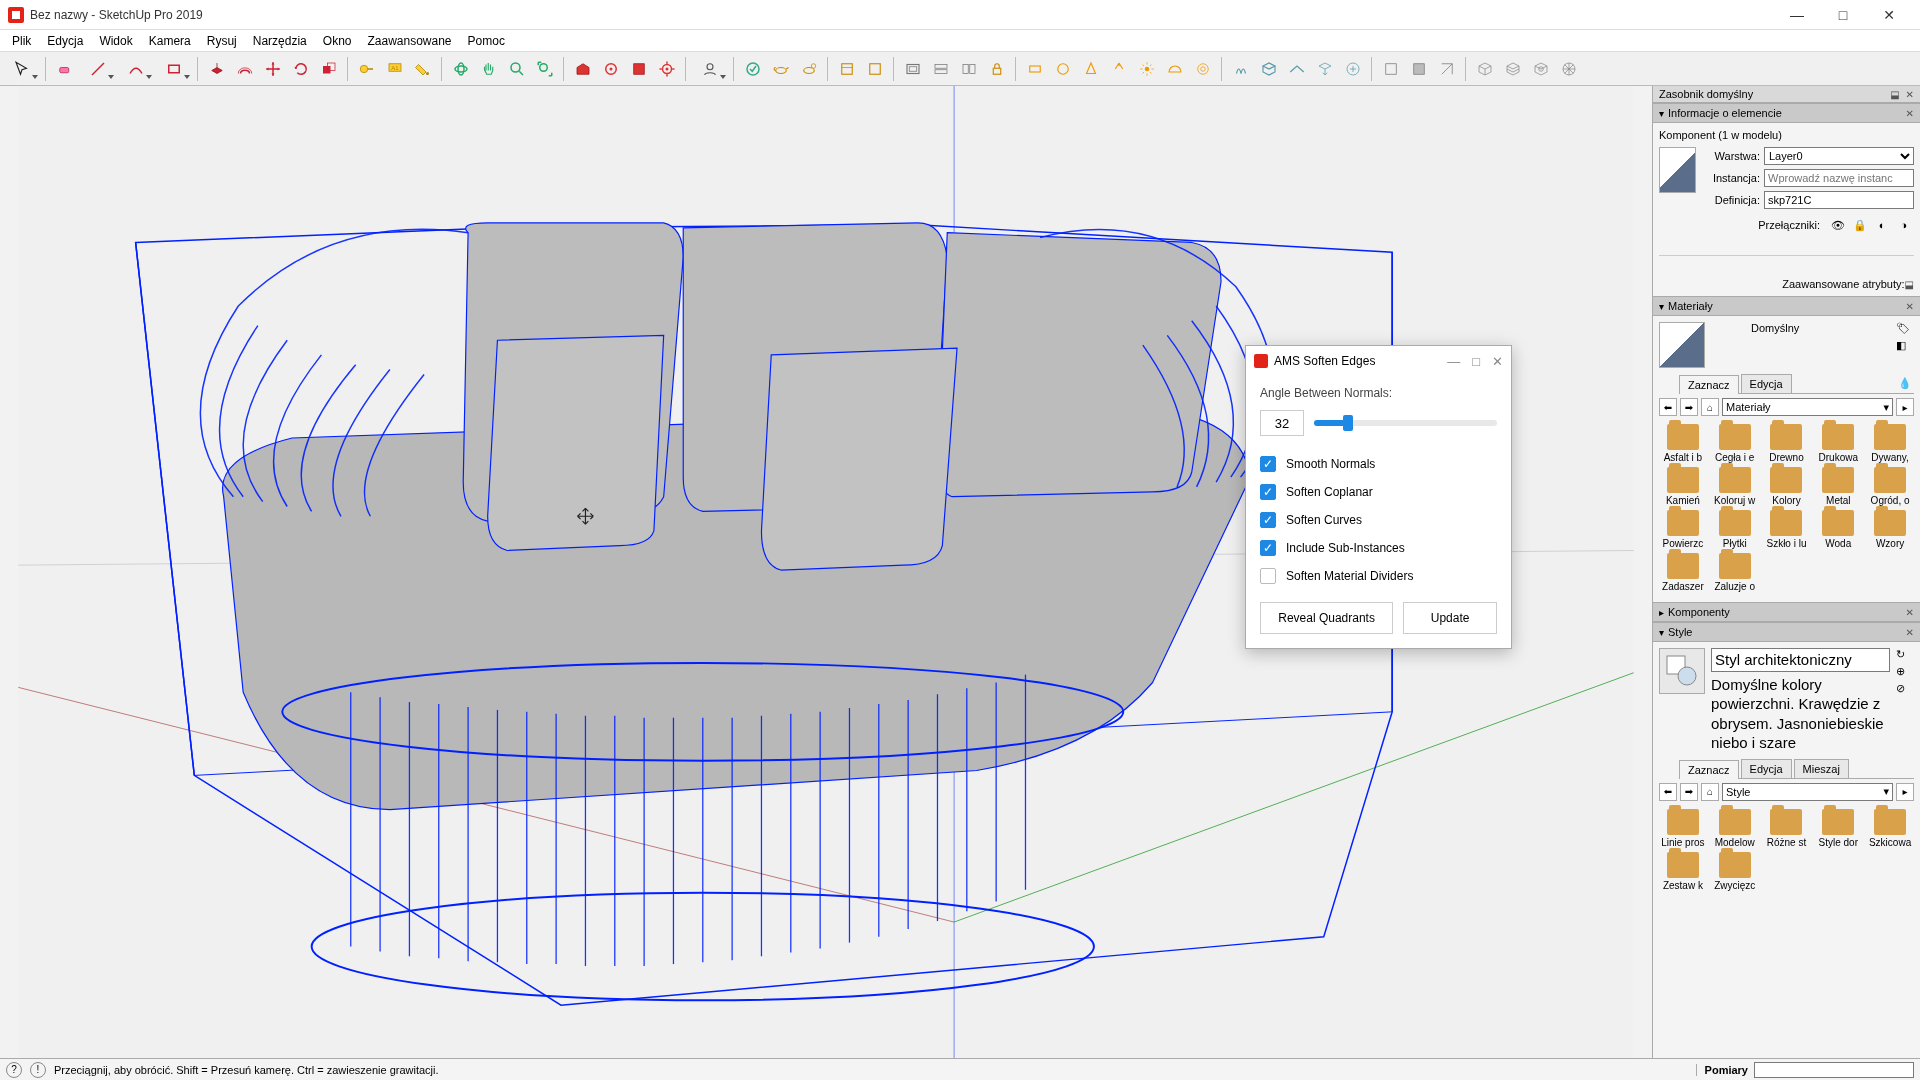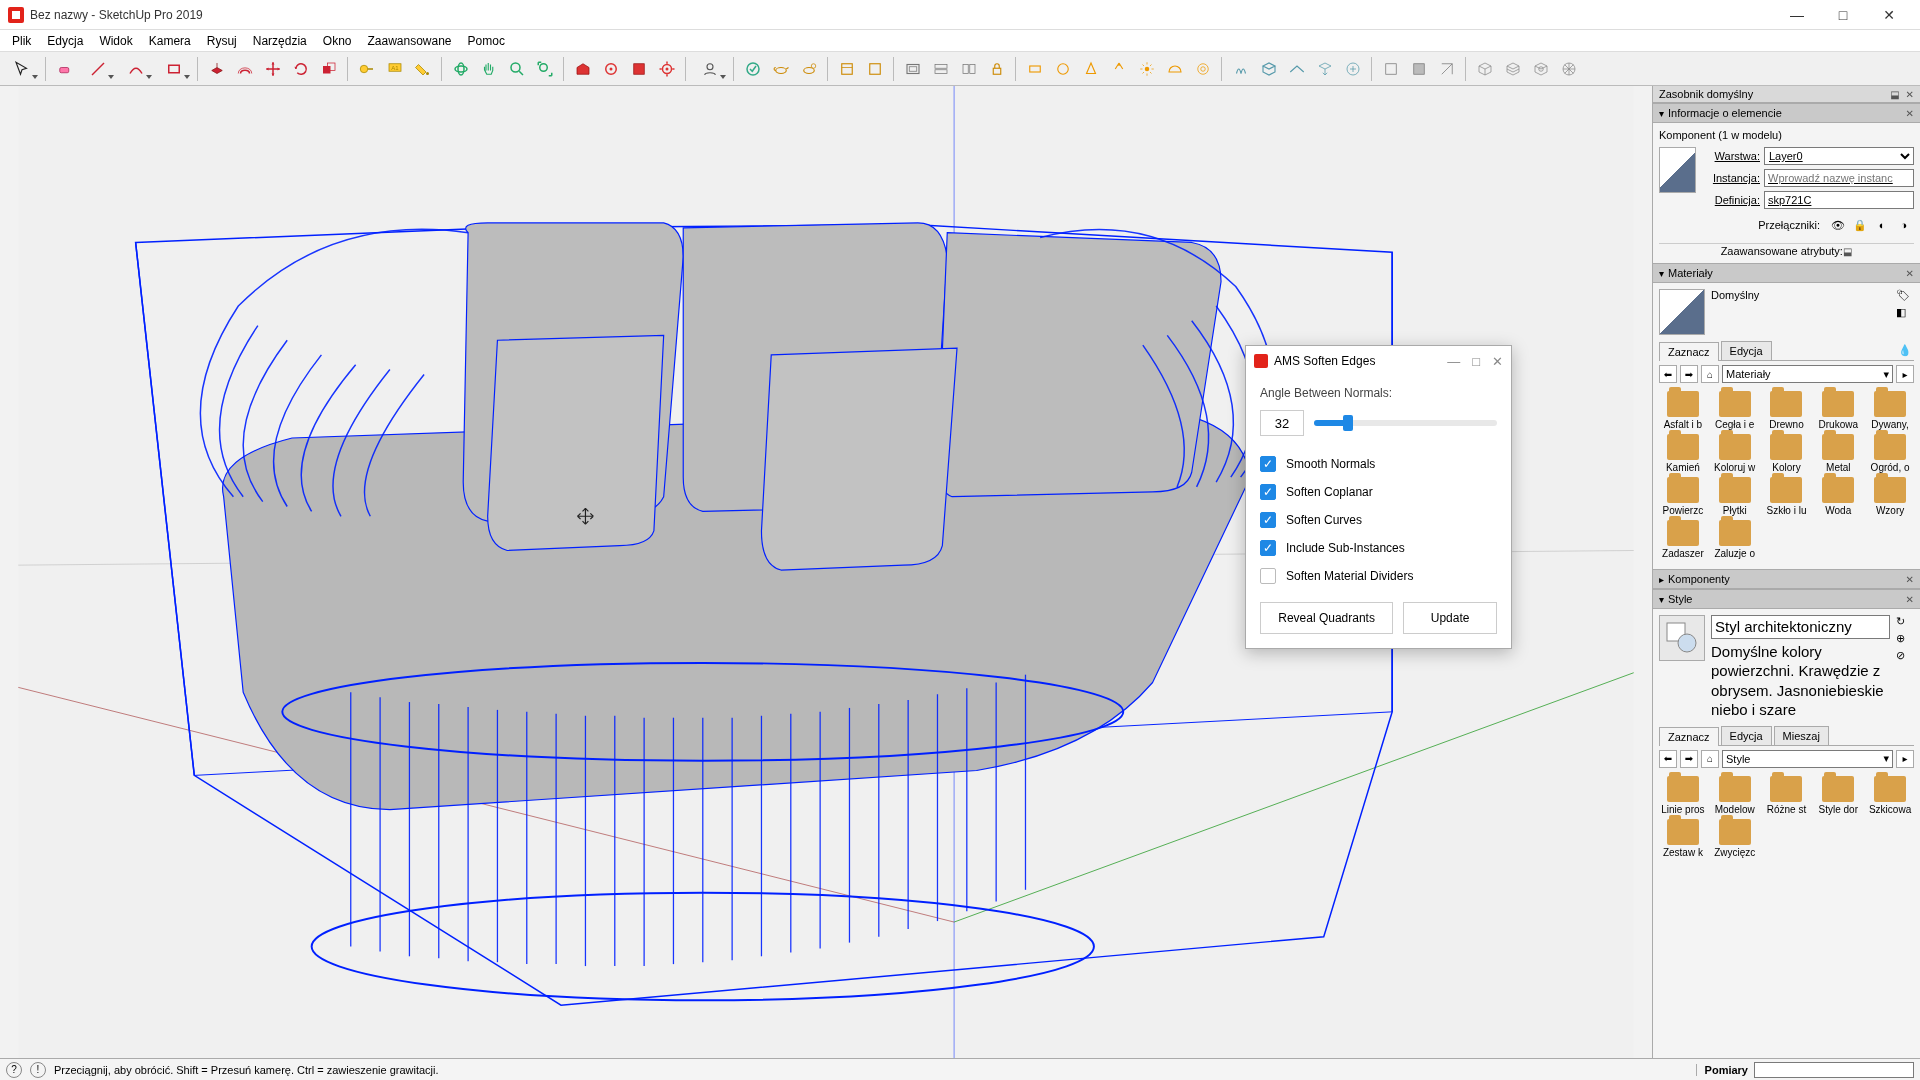--- a/index.html
+++ b/index.html
@@ -41,23 +41,23 @@
 .entity-info .row { display: flex; align-items: center; margin-bottom: 4px; }
 .entity-info .label { width: 56px; text-align: right; margin-right: 4px; }
 .entity-info .field { flex: 1; height: 18px; border: 1px solid #7a7a7a; background: #fff; font-size: 11px; padding: 0 3px; display: flex; align-items: center; }
 .entity-thumb { width: 46px; height: 46px; border: 1px solid #aaa; background: linear-gradient(135deg, #fff 49.5%, #5a6e8c 50%); float: left; margin-right: 8px; }
 .toggles-row { display: flex; justify-content: flex-end; gap: 6px; padding: 4px 2px; align-items: center; }
 .toggle-icon { width: 16px; height: 16px; display:flex; align-items:center; justify-content:center; }
 
 
 .materials-top { display: flex; align-items: flex-start; gap: 6px; }
 .mat-thumb { width: 46px; height: 46px; border: 1px solid #aaa; background: linear-gradient(135deg, #fff 49.5%, #5a6e8c 50%); }
-.mat-name { flex: 1; font-size: 11px; }
+.mat-name { flex: 1; font-size: 11px; margin-left: 40px; }
 .mat-tools { width: 18px; display: flex; flex-direction: column; gap: 4px; }
-.tabs { display: flex; border-bottom: 1px solid #aaa; margin-top: 6px; }
+.tabs { display: flex; border-bottom: 1px solid #aaa; margin-top: 6px; margin-left: 20px; }
 .tab { padding: 3px 8px; font-size: 11px; background: #e8e8e8; border: 1px solid #aaa; border-bottom: none; margin-right: 2px; }
 .tab.active { background: #f4f4f4; position: relative; top: 1px; }
 .navrow { display: flex; align-items: center; gap: 3px; margin: 4px 0; }
 .navbtn { width: 18px; height: 18px; border: 1px solid #aaa; background: #fff; display: flex; align-items: center; justify-content: center; font-size: 10px; }
 .navsel { flex: 1; height: 18px; border: 1px solid #7a7a7a; background: #fff; font-size: 11px; padding: 0 3px; display: flex; align-items: center; justify-content: space-between; }
 .grid { display: grid; grid-template-columns: repeat(5, 1fr); gap: 4px; padding: 4px 0; }
 .griditem { display: flex; flex-direction: column; align-items: center; font-size: 10px; }
 .folder-icon { width: 32px; height: 26px; background: #d9a14a; border-radius: 2px; position: relative; margin-bottom: 2px; }
 .folder-icon::before { content: ''; position: absolute; top: -4px; left: 2px; width: 12px; height: 4px; background: #d9a14a; border-radius: 2px 2px 0 0; }
 .griditem .lbl { width: 44px; text-align: center; white-space: nowrap; overflow: hidden; text-overflow: clip; }
@@ -516,21 +516,21 @@
           <span class="xicon">✕</span>
         </span>
     </div>
 
     <div class="panel-title">
       <span><span class="tri"></span><span>Informacje o elemencie</span></span>
       <span class="xicon">✕</span>
     </div>
     <div class="panel-body entity-info">
       <div style="font-weight:normal; margin-bottom:6px;">Komponent (1 w modelu)</div>
-      <div style="display:flex;text-decoration:underline;">
+      <div style="display:flex;">
         <div class="entity-thumb"></div>
         <div style="flex:1;">
           <div class="row">
               <span class="label">Warstwa:</span>
             <select class="inline" style="flex:1"><option>Layer0</option></select>
             </div>
           <div class="row">
               <span class="label">Instancja:</span>
             <input class="field" style="color: rgb(153, 153, 153);" placeholder="Wprowadź nazwę instanc">
             </div>
@@ -540,21 +540,21 @@
             </div>
         </div>
       </div>
       <div class="toggles-row">
         <span class="label" style="width:auto">Przełączniki:</span>
         <span class="toggle-icon">👁</span>
         <span class="toggle-icon">🔒</span>
         <span class="toggle-icon">◐</span>
         <span class="toggle-icon">◑</span>
       </div>
-      <div style="display:flex; justify-content:center; align-items:center; margin-top:6px; border-top:1px solid #ccc; padding-top:1px;">
+      <div style="display:flex; justify-content:flex-end; align-items:center; margin-top:18px; border-top:1px solid #ccc; padding-top:22px;">
         <span>Zaawansowane atrybuty:</span>
         <span class="xicon">⬓</span>
       </div>
     </div>
 
     <div class="panel-title">
       <span><span class="tri"></span><span>Materiały</span></span>
       <span class="xicon">✕</span>
     </div>
     <div class="panel-body">

